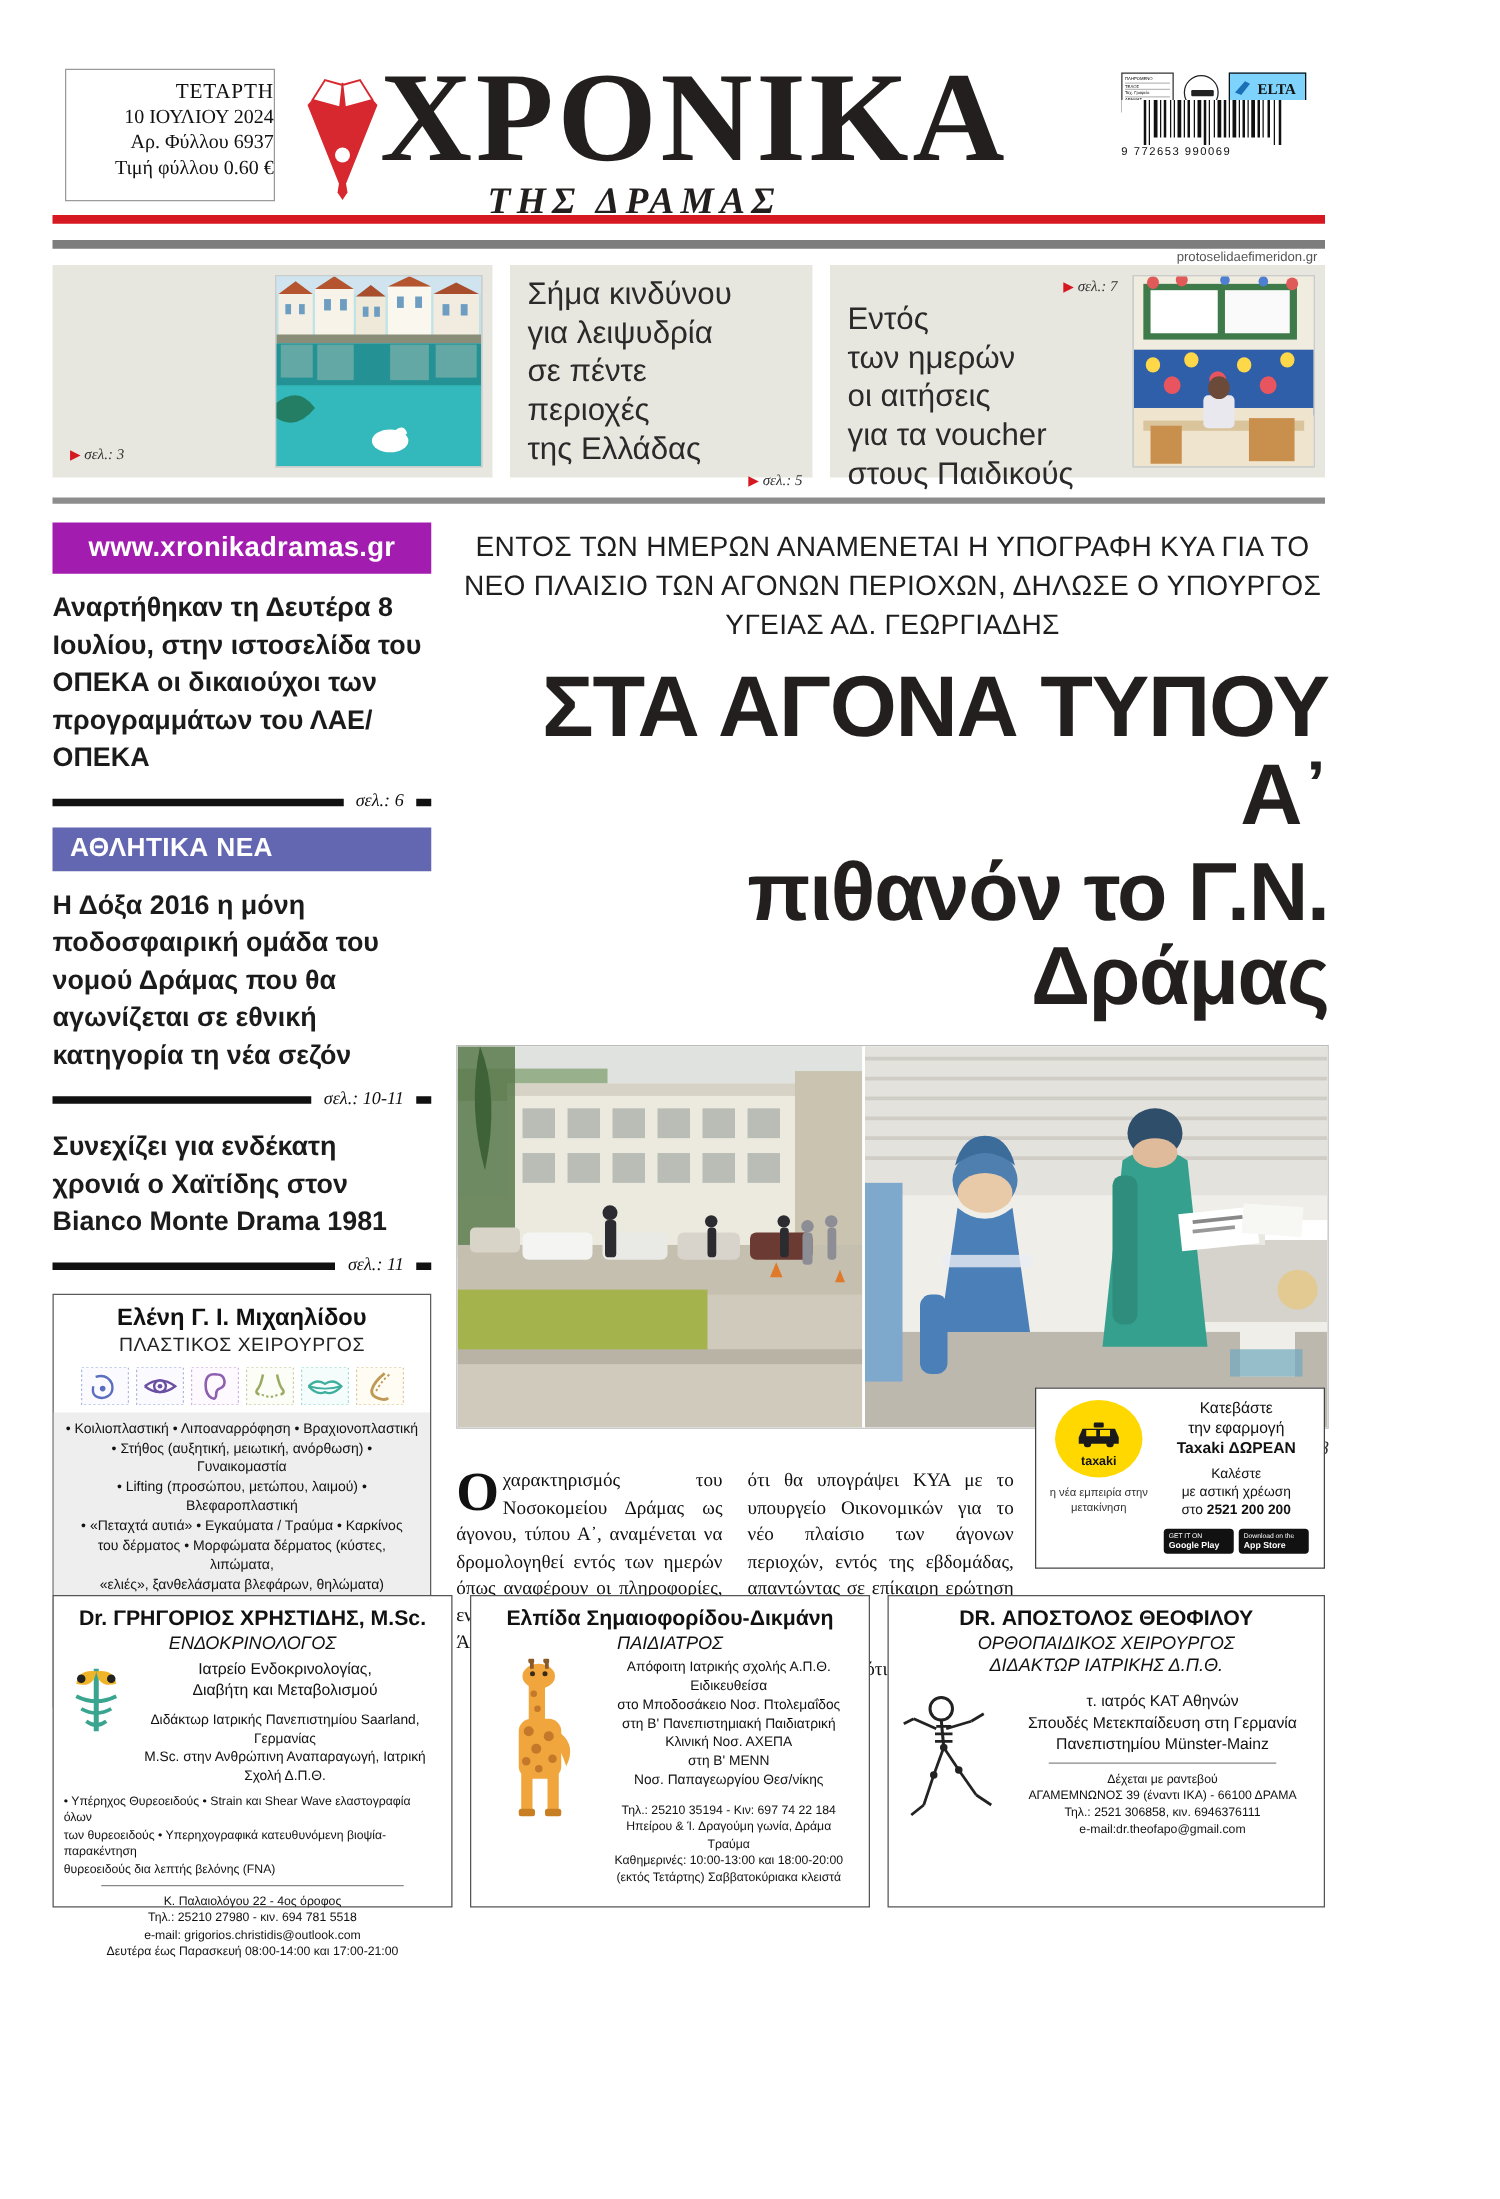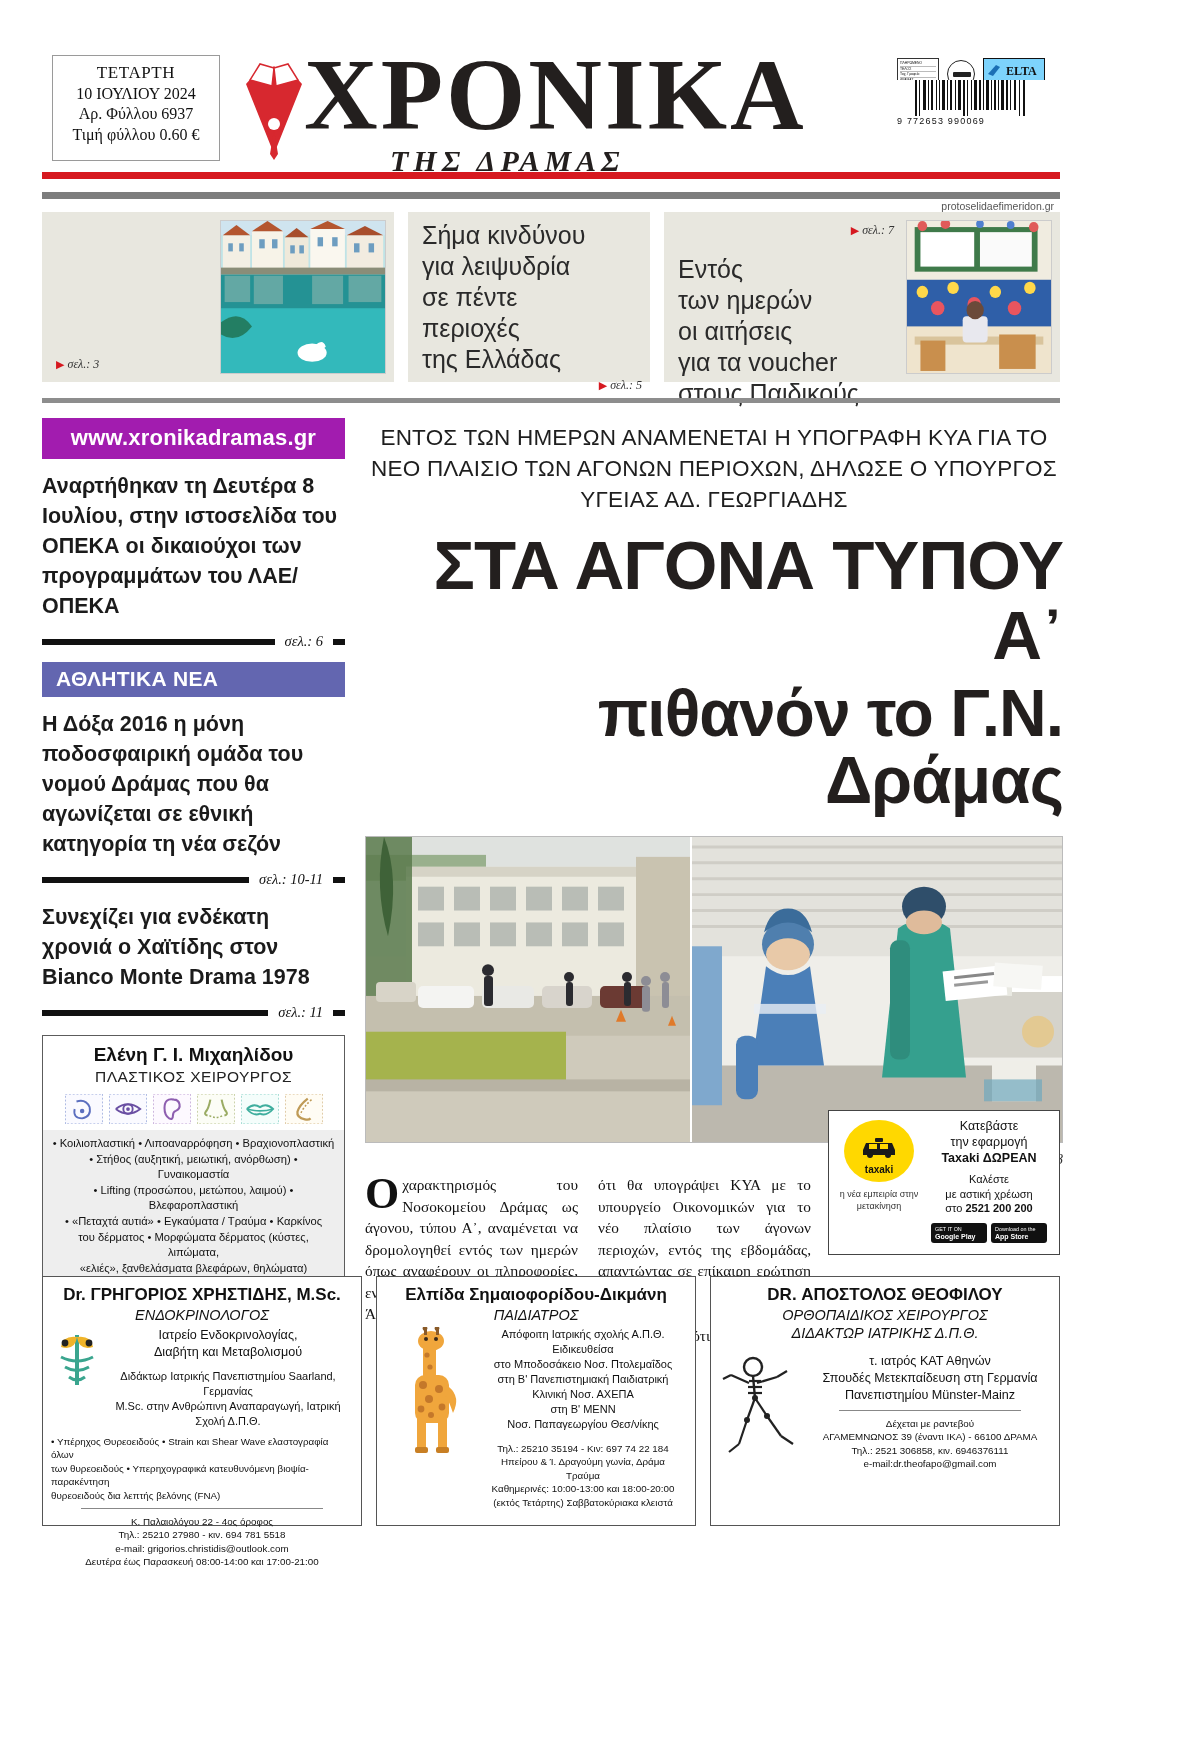--- a/index.html
+++ b/index.html
@@ -21,21 +21,21 @@
   .masthead {
     position: absolute;
     left: 42px; top: 52px; width: 1018px; height: 115px;
   }
   .date-box {
     position: absolute; left: 10px; top: 3px;
     width: 168px; height: 106px;
     border: 1px solid #9a9a9a;
     background: #fff;
     font-family: "Liberation Serif", serif;
-    text-align: center;
+    text-align: right;
     padding-top: 6px;
     line-height: 1.28;
   }
   .date-box .d1 { font-size: 17px; letter-spacing: .6px; color: #111; }
   .date-box .d2 { font-size: 16px; color: #111; }
   .date-box .d3 { font-size: 16px; color: #111; }
   .date-box .d4 { font-size: 16px; color: #111; }
 
   .nib {
     position: absolute; left: 196px; top: 6px; width: 72px; height: 104px;
@@ -470,21 +470,21 @@
           <span class="pg-ref"><span class="tri">▶</span> <span>σελ.: 5</span></span>
         </div>
       </div>
     </div>
 
     <div class="teaser t3">
       <div style="width:222px; display:flex; flex-direction:column;">
         <div style="text-align:right; padding-right:6px;">
           <span class="pg-ref"><span class="tri">▶</span> <span>σελ.: 7</span></span>
         </div>
-        <div class="teaser-head" style="white-space:pre-line; margin-top:16px;">Εντός
+        <div class="teaser-head" style="white-space:pre-line; margin-top:2px;">Εντός
 των ημερών
 οι αιτήσεις
 για τα voucher
 στους Παιδικούς</div>
       </div>
       <div class="teaser-img photo" style="flex:1; margin-left:6px;">
         <svg width="100%" height="100%" viewBox="0 0 150 150" preserveAspectRatio="none">
           <rect width="150" height="150" fill="#e8e1cf"></rect>
           <rect x="0" y="0" width="150" height="58" fill="#f0ece0"></rect>
           <rect x="8" y="6" width="128" height="44" fill="#3f7a4a"></rect>
@@ -537,21 +537,21 @@
     </div>
 
     <div class="sec-bar sec-blue">ΑΘΛΗΤΙΚΑ ΝΕΑ</div>
     <div class="lead">Η Δόξα 2016 η μόνη ποδοσφαιρική ομάδα του νομού Δράμας που θα αγωνίζεται σε εθνική κατηγορία τη νέα σεζόν</div>
     <div class="seprow">
       <div class="sepbar"></div>
       <div class="seppage">σελ.: 10-11</div>
       <div class="sepbar small"></div>
     </div>
 
-    <div class="lead" style="margin-top:14px;">Συνεχίζει για ενδέκατη χρονιά ο Χαϊτίδης στον Bianco Monte Drama 1978</div>
+    <div class="lead" style="margin-top:14px;">Συνεχίζει για ενδέκατη χρονιά ο Χαϊτίδης στον Bianco Monte Drama 1981</div>
     <div class="seprow">
       <div class="sepbar"></div>
       <div class="seppage">σελ.: 11</div>
       <div class="sepbar small"></div>
     </div>
 
     <div class="ad" style="margin-top:14px;">
       <div class="ad-title">Ελένη Γ. Ι. Μιχαηλίδου</div>
       <div class="ad-sub">ΠΛΑΣΤΙΚΟΣ ΧΕΙΡΟΥΡΓΟΣ</div>
       <div class="icons-row">

